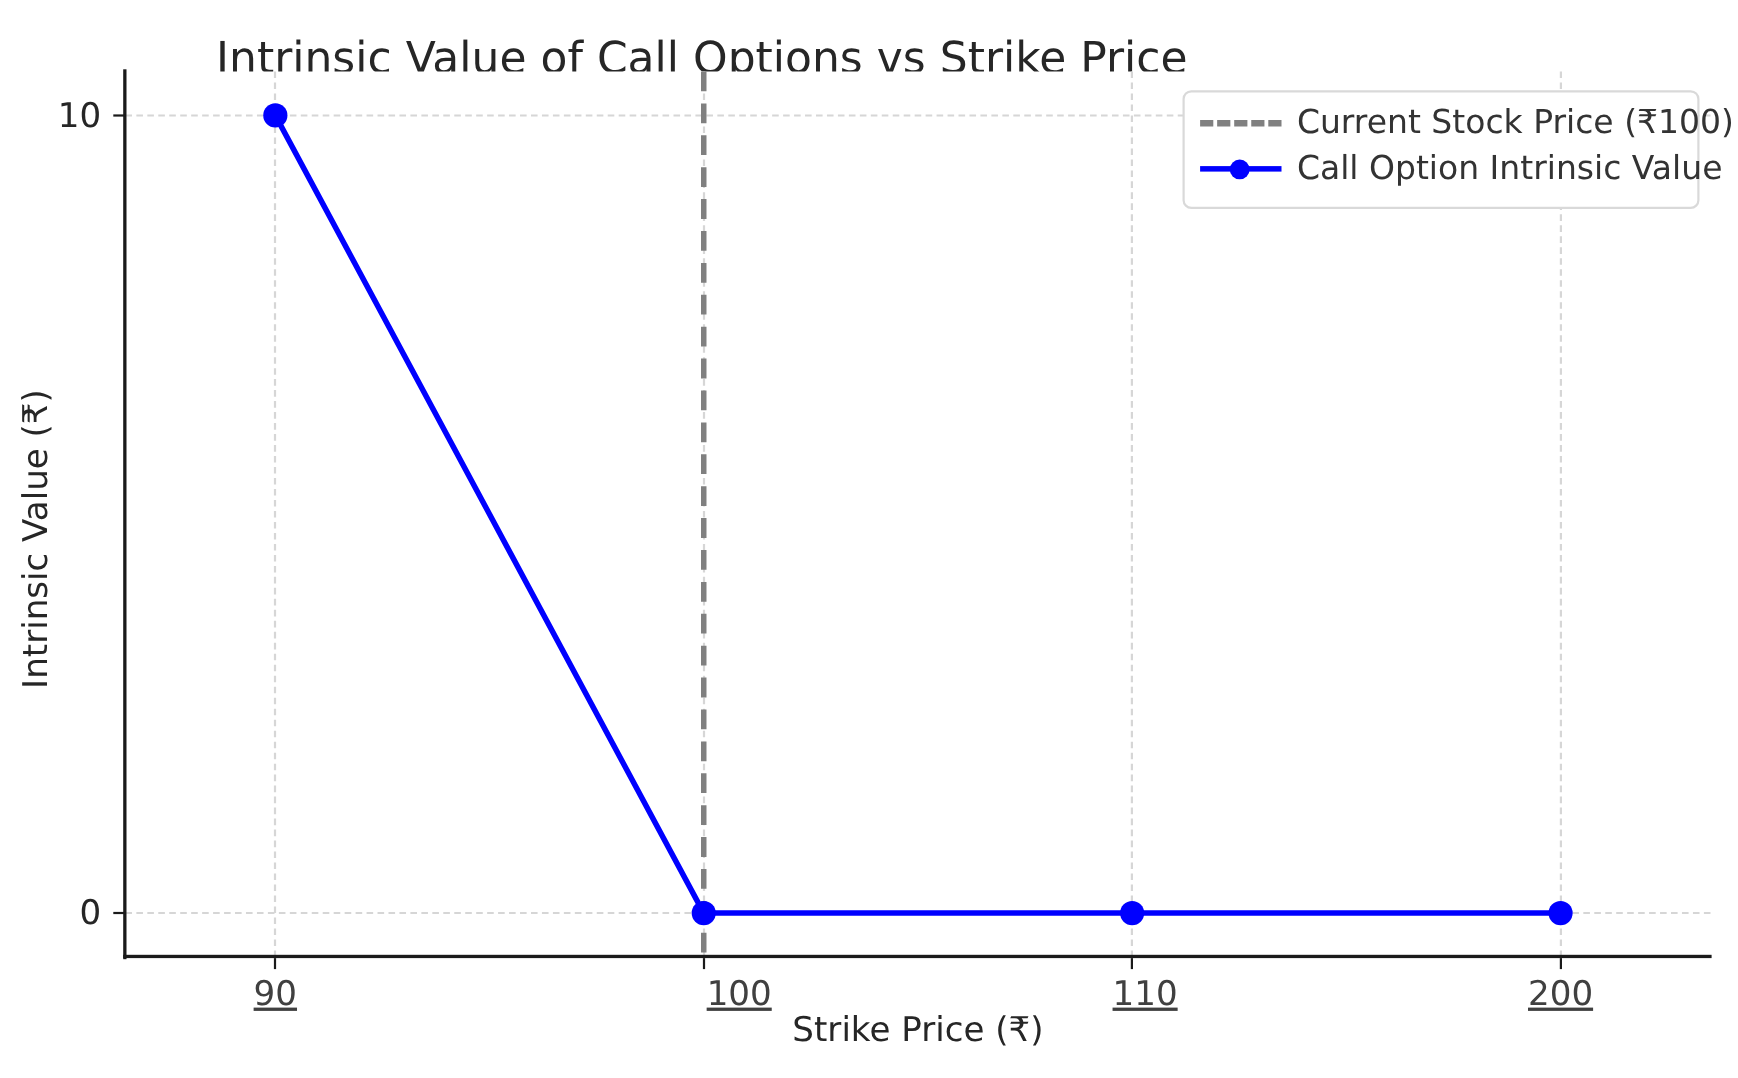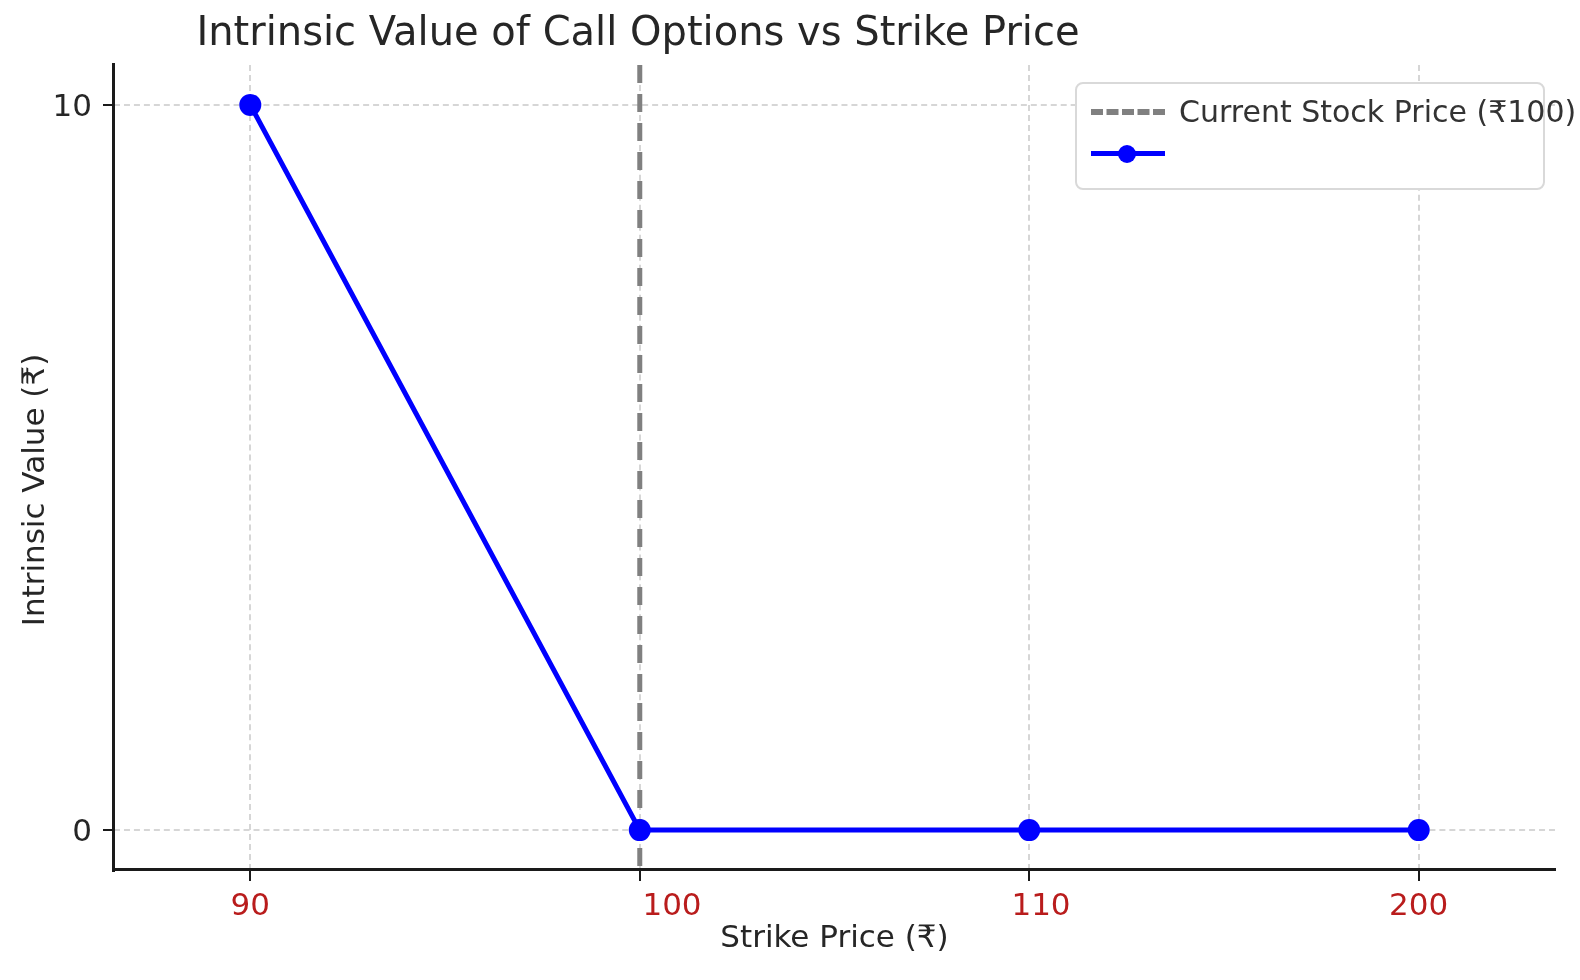--- a/index.html
+++ b/index.html
@@ -19,21 +19,21 @@
     position: relative;
     width: 1580px;
     height: 980px;
     background: #ffffff;
   }
 
   
   #chart-title {
     position: absolute;
     left: 0;
-    top: 8px;
+    top: 30px;
     width: 1276px;
     text-align: center;
     font-size: 40px;
     font-weight: 400;
     color: #262626;
     letter-spacing: 0px;
     white-space: nowrap;
   }
   #axes-bg {
     position: absolute;
@@ -82,21 +82,22 @@
     height: 10px;
     background: #1a1a1a;
   }
   .ticklabel-x {
     position: absolute;
     top: 886px;
     width: 160px;
     margin-left: -80px;
     text-align: center;
     font-size: 31px;
-    color: #b91c1c;
+    color: #404040;
+    text-decoration: underline;
   }
   .tick-y {
     position: absolute;
     left: 103px;
     width: 11px;
     height: 2px;
     background: #1a1a1a;
   }
   .ticklabel-y {
     position: absolute;
@@ -262,16 +263,17 @@
       <span class="legend-sample">
         <span class="dashline"></span>
       </span>
       <span class="legend-text">Current Stock Price (₹100)</span>
     </div>
     <div class="legend-row">
       <span class="legend-sample">
         <span class="solidline"></span>
         <span class="dot"></span>
       </span>
+      <span class="legend-text">Call Option Intrinsic Value</span>
     </div>
   </div>
 
 </div>
 
 </body></html>

